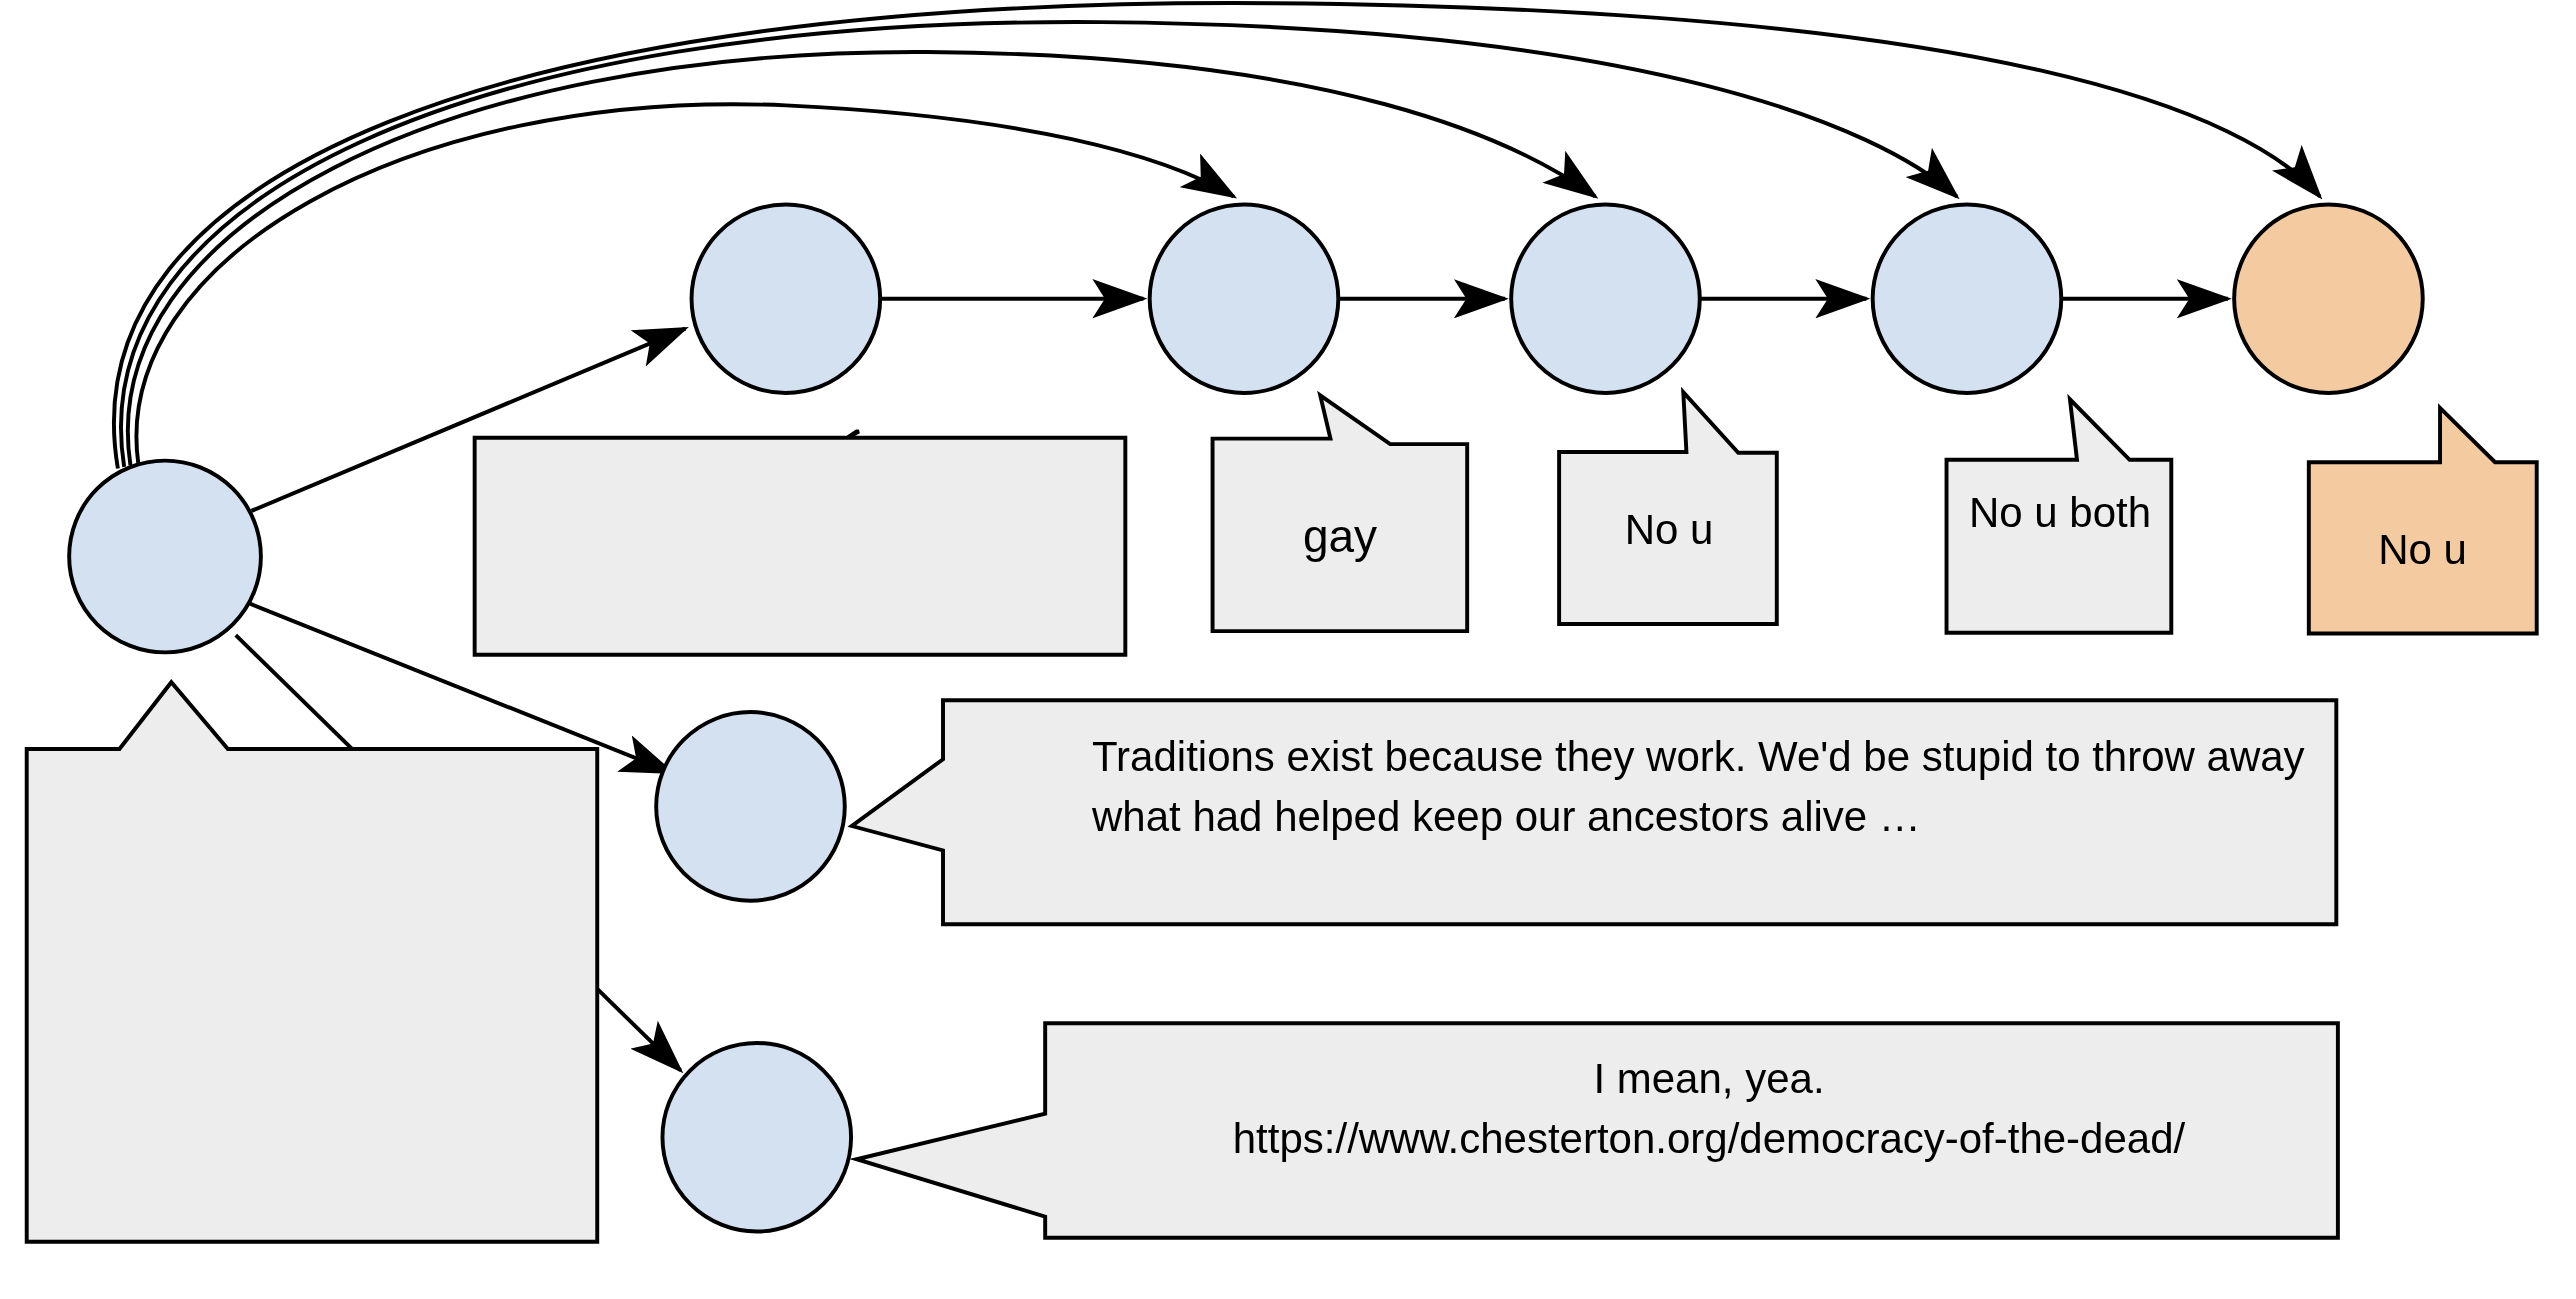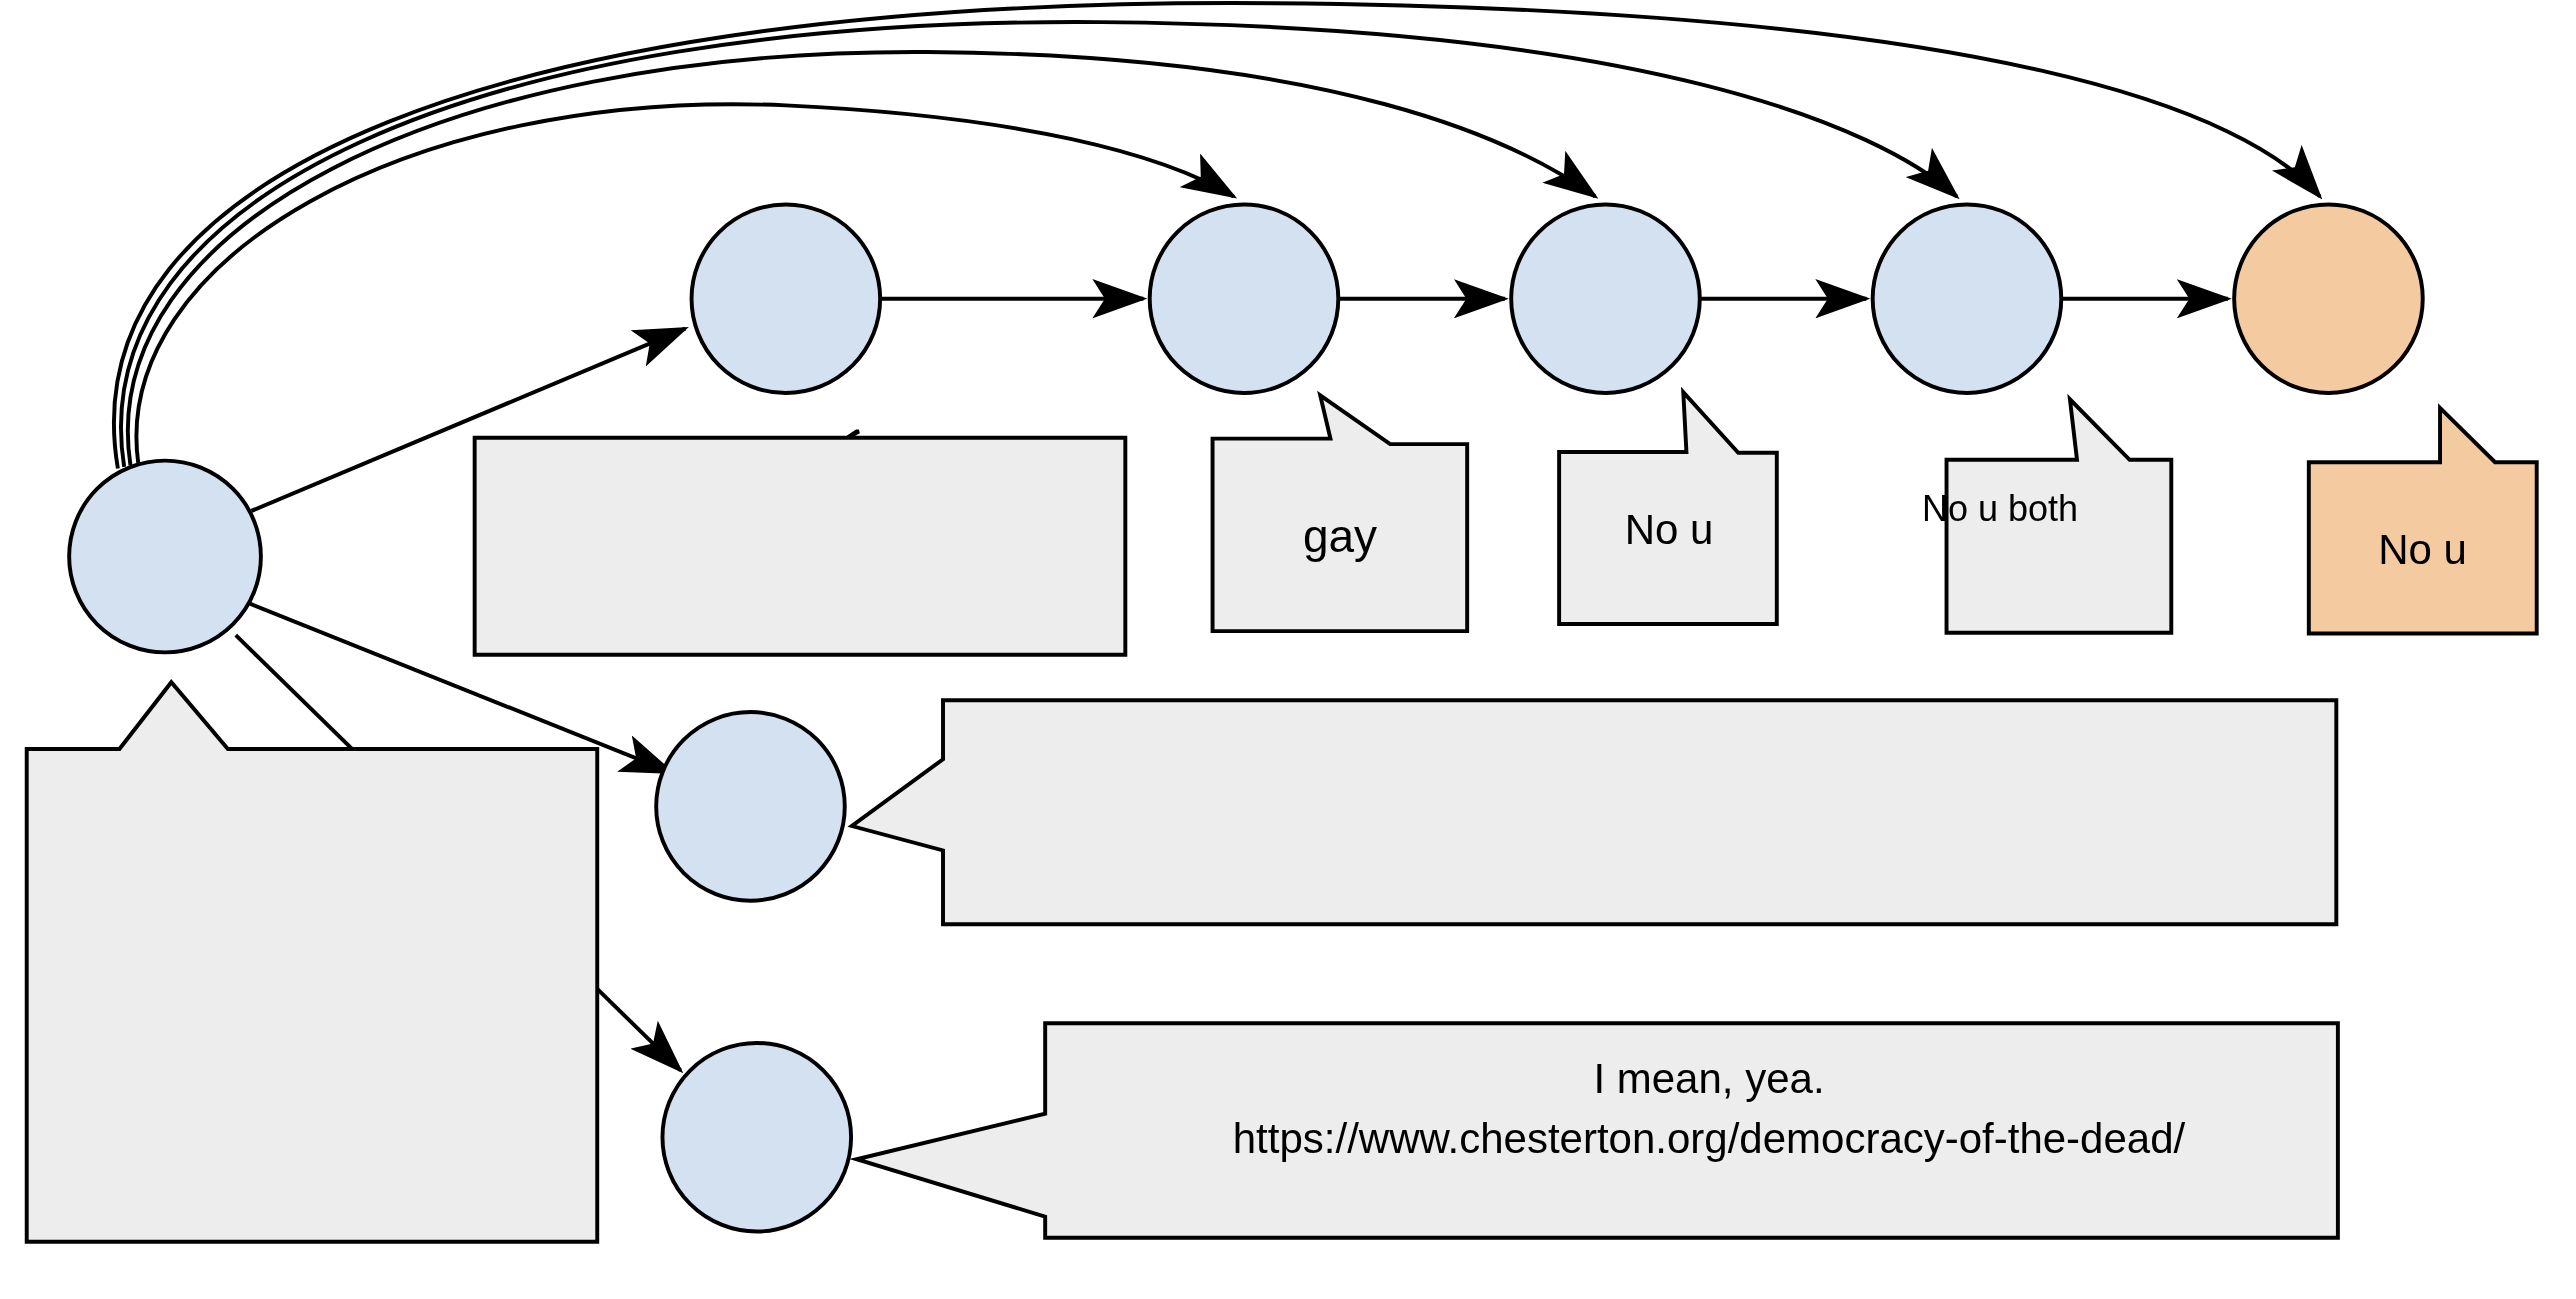--- a/index.html
+++ b/index.html
@@ -81,22 +81,23 @@
       <circle class="node-circle" cx="963" cy="1447" r="120" fill="#d4e1f0"></circle>
     </g>
   </svg>
 
 
 
   <div class="calloutText ct-center" style="left:1222px; top:507px; width:236px; font-size:46px;">gay</div>
 
   <div class="calloutText ct-center" style="left:1569px; top:503px; width:200px; font-size:42px;">No u</div>
 
-  <div class="calloutText ct-center" style="left:1897px; top:486px; width:206px; font-size:36px;">No u both</div>
+  <div class="calloutText ct-center" style="left:1957px; top:486px; width:206px; font-size:42px;">No u both</div>
 
   <div class="calloutText ct-center" style="left:2318px; top:523px; width:209px; font-size:42px;">No u</div>
 
+  <div class="calloutText ct-left" style="left:1092px; top:727px; width:1218px; font-size:42px; line-height:1.42;">Traditions exist because they work. We'd be stupid to throw away what had helped keep our ancestors alive …</div>
 
   <div class="calloutText ct-left" style="left:1092px; top:1049px; width:1234px; font-size:42px; line-height:1.42;text-align:center;">I mean, yea.
 https://www.chesterton.org/democracy-of-the-dead/</div>
 
 </div>
 
 
 </body></html>

